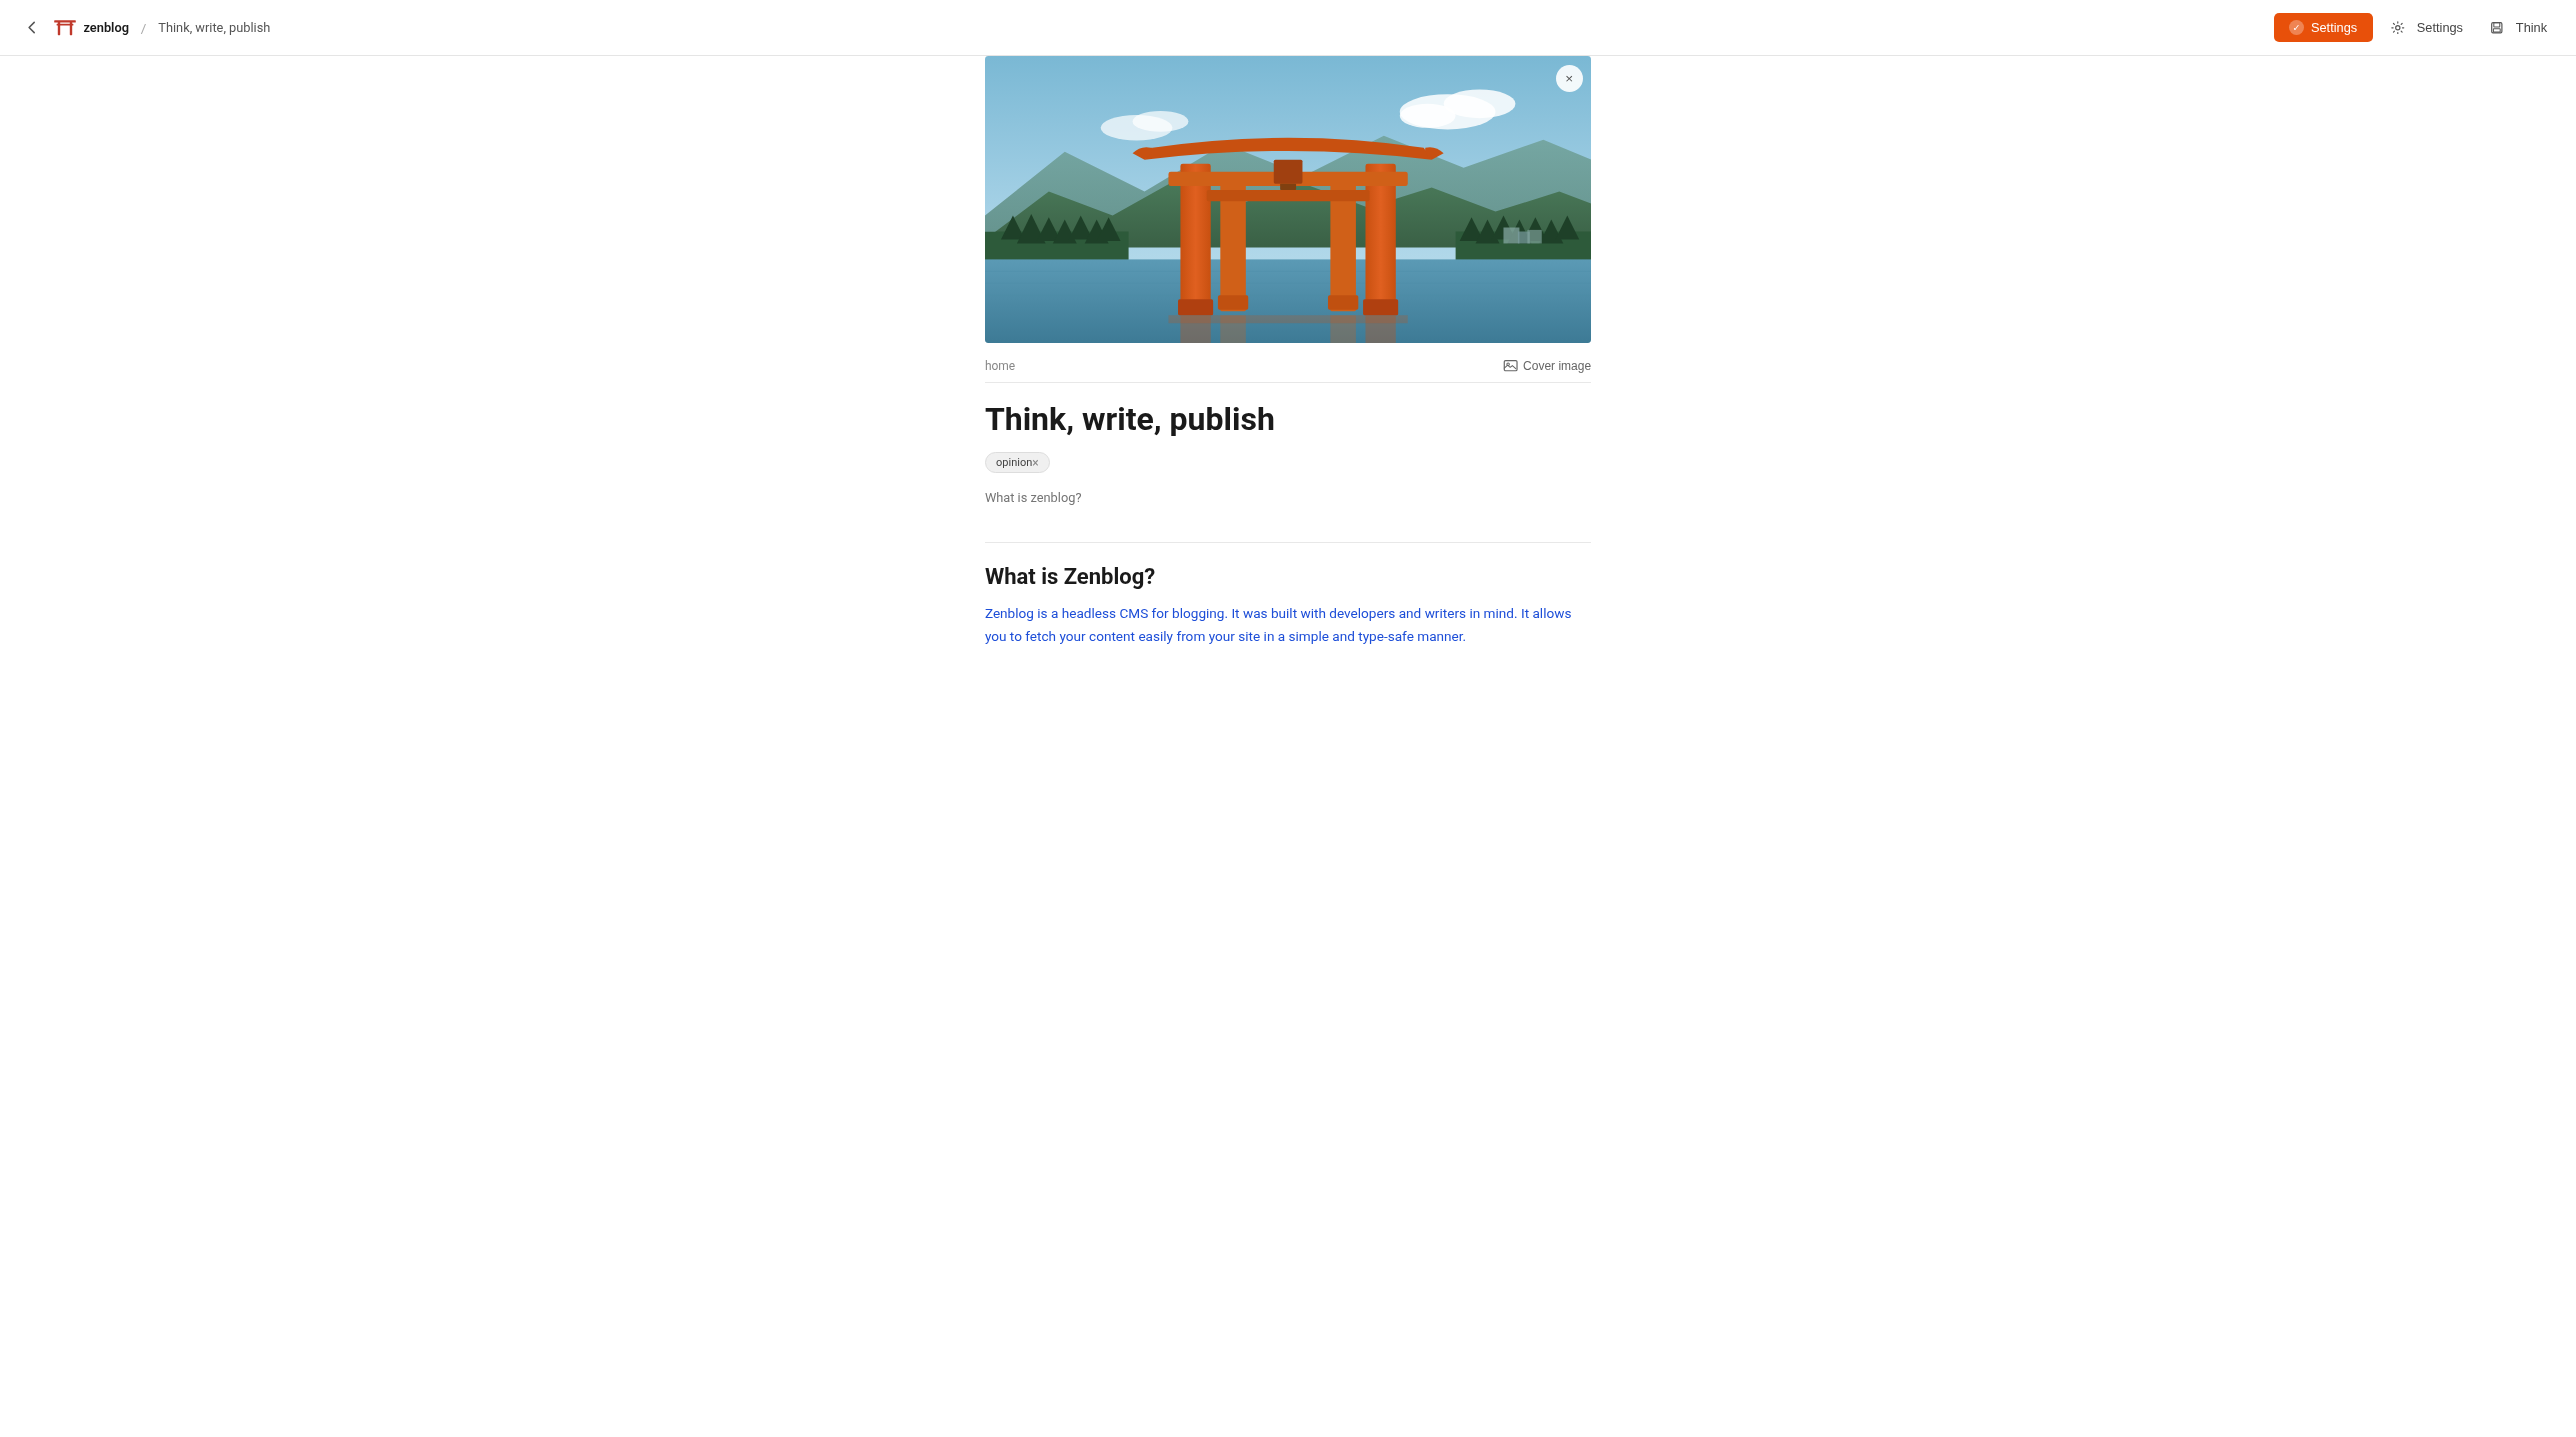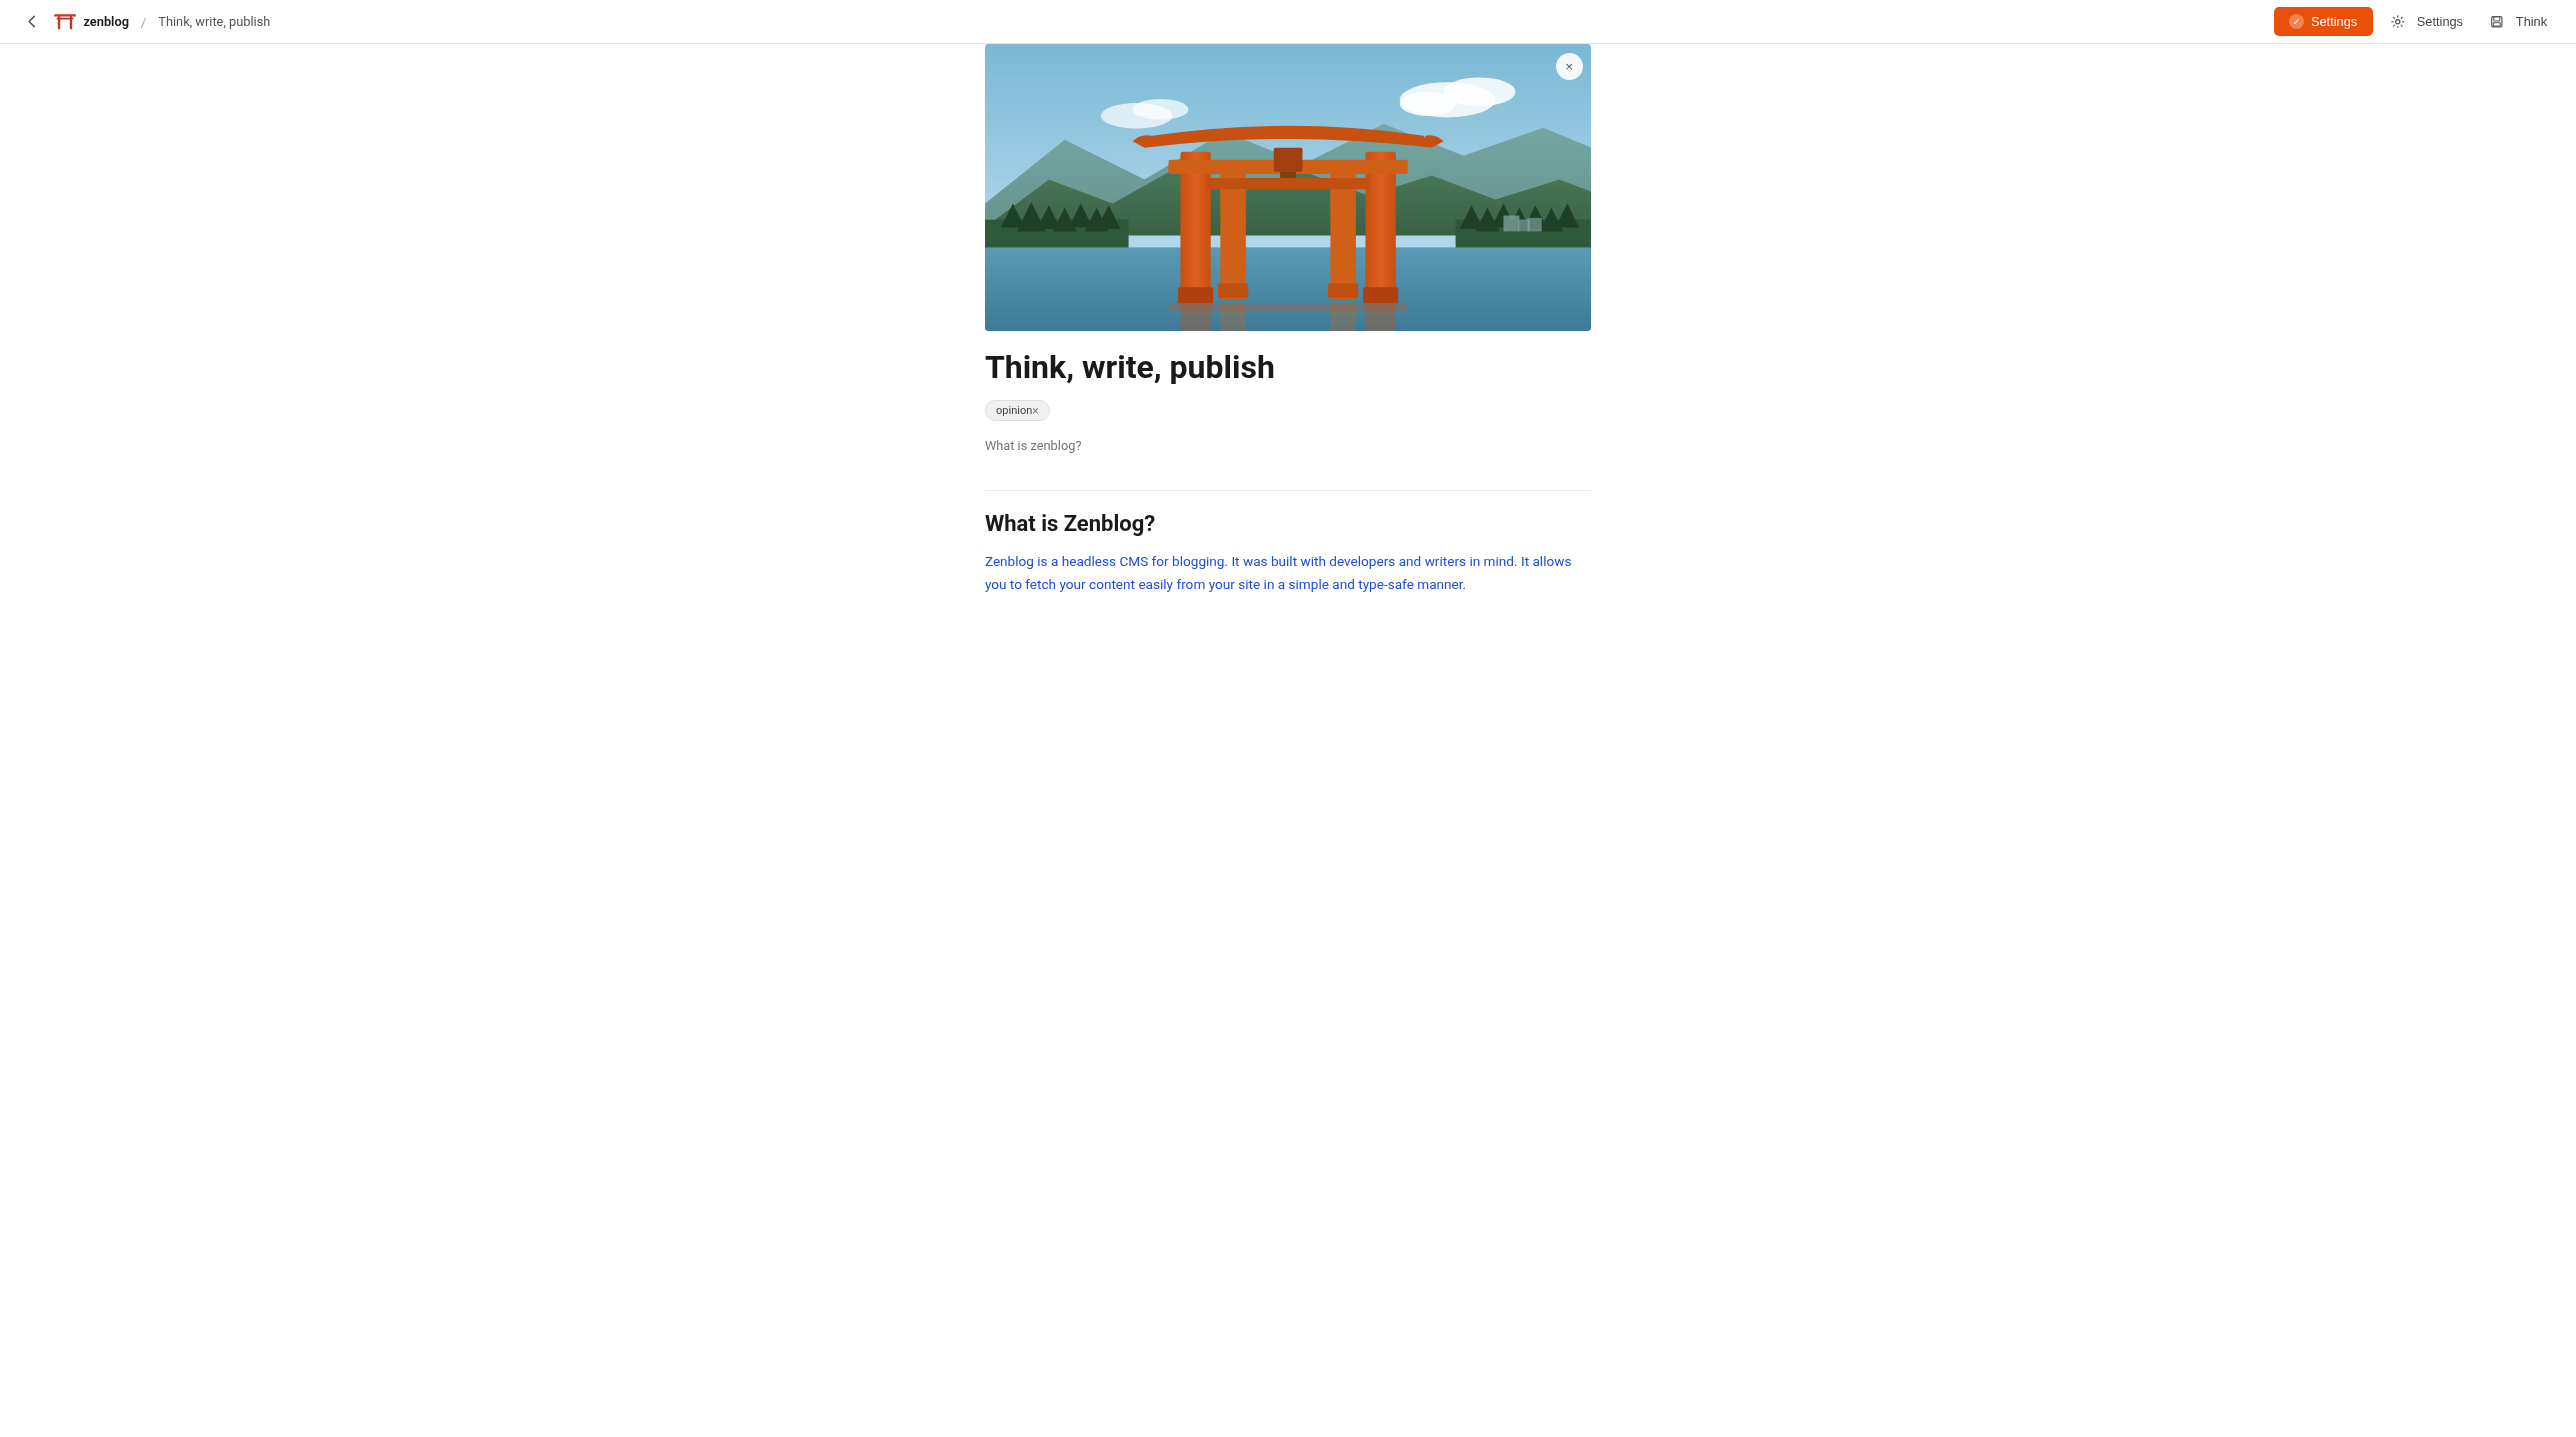--- a/index.html
+++ b/index.html
@@ -14,21 +14,21 @@
       color: #1a1a1a;
       min-height: 100vh;
     }
 
     
     .navbar {
       display: flex;
       align-items: center;
       justify-content: space-between;
       padding: 0 20.4px;
-      height: 44px;
+      height: 56px;
       border-bottom: 0.9px solid #e5e5e5;
       position: sticky;
       top: 0;
       background: #fff;
       z-index: 100;
     }
 
     .navbar-left {
       display: flex;
       align-items: center;
@@ -410,20 +410,31 @@
       <rect x="295" y="325" width="32" height="35" fill="#d06018" opacity="0.3"></rect>
       <rect x="433" y="325" width="32" height="35" fill="#d06018" opacity="0.3"></rect>
       <rect x="230" y="325" width="300" height="10" fill="#c85010" opacity="0.25"></rect>
 
       <rect x="650" y="215" width="20" height="20" fill="#8aada8" opacity="0.7"></rect>
       <rect x="668" y="220" width="15" height="15" fill="#7a9da0" opacity="0.7"></rect>
       <rect x="680" y="218" width="18" height="17" fill="#8aada8" opacity="0.6"></rect>
     </svg>
   </div>
 
+  <div class="post-meta">
+    <span class="breadcrumb-home">home</span>
+    <button class="cover-image-btn">
+      <svg width="15.3" height="15.3" viewBox="0 0 18 18" fill="none">
+        <rect x="1.5" y="3" width="15" height="12" rx="1.5" stroke="#666" stroke-width="1.4"></rect>
+        <circle cx="6" cy="7.5" r="1.5" stroke="#666" stroke-width="1.2"></circle>
+        <path d="M1.5 12l4-3.5 3 2.5 2.5-2 4 3.5" stroke="#666" stroke-width="1.2" stroke-linecap="round" stroke-linejoin="round"></path>
+      </svg>
+      <span>Cover image</span>
+    </button>
+  </div>
 
   <div class="article-body">
     <h1 class="article-title" contenteditable="true" style="">Think, write, publish</h1>
 
     <div class="tags-container">
       <div class="tag">
         <span>opinion</span>
         <span class="tag-remove">×</span>
       </div>
     </div>

